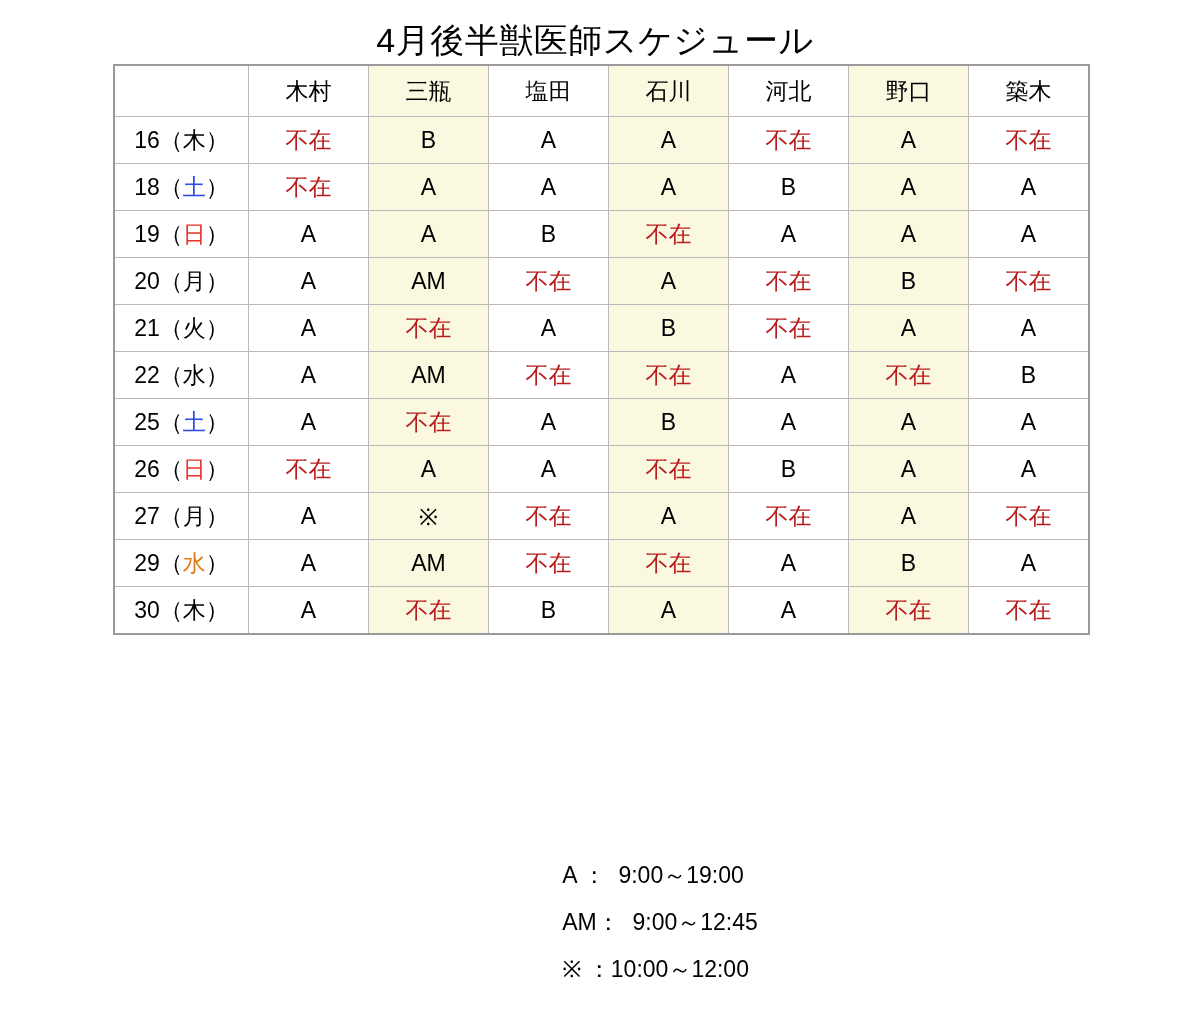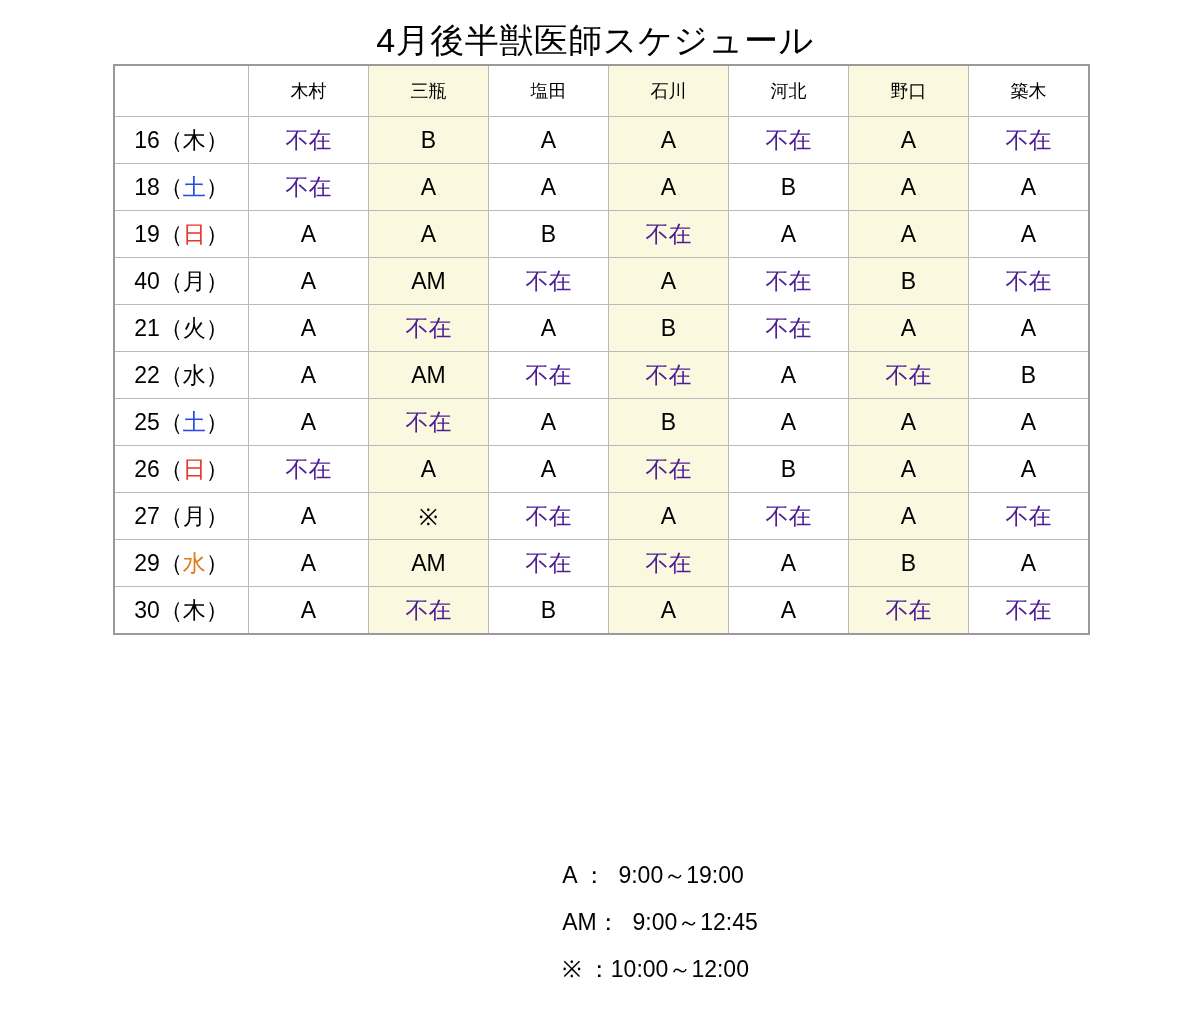--- a/index.html
+++ b/index.html
@@ -35,30 +35,30 @@
     border: 1px solid #b9b9b9;
     font-weight: normal;
     font-size: 23px;
     text-align: center;
     vertical-align: middle;
     height: 46px;
     padding: 0;
   }
   table.schedule tr.head td {
     height: 50px;
-    font-size: 18px;
+    font-size: 23px;
   }
   
   table.schedule {
     border: 2px solid #9a9a9a;
   }
   .col-date { width: 133px; }
   .col-vet  { width: 119px; }
   .shaded { background: #fbf8e0; }
-  .absent { color: #4c1d95; }
+  .absent { color: #b91c1c; }
   .sat { color: #2a4ae8; }
   .sun { color: #e8342a; }
   .hol { color: #e07a1a; }
   .date-cell {
     font-size: 23px;
     letter-spacing: 0px;
   }
   .legend {
     position: absolute;
     left: 0;
@@ -121,21 +121,21 @@
           <td class="col-date date-cell"><span>19</span>（<span class="sun">日</span>）</td>
           <td class="col-vet">A</td>
           <td class="col-vet shaded">A</td>
           <td class="col-vet">B</td>
           <td class="col-vet shaded absent">不在</td>
           <td class="col-vet">A</td>
           <td class="col-vet shaded">A</td>
           <td class="col-vet">A</td>
         </tr>
         <tr>
-          <td class="col-date date-cell"><span>40</span>（<span>月</span>）</td>
+          <td class="col-date date-cell"><span>20</span>（<span>月</span>）</td>
           <td class="col-vet">A</td>
           <td class="col-vet shaded">AM</td>
           <td class="col-vet absent">不在</td>
           <td class="col-vet shaded">A</td>
           <td class="col-vet absent">不在</td>
           <td class="col-vet shaded">B</td>
           <td class="col-vet absent">不在</td>
         </tr>
         <tr>
           <td class="col-date date-cell"><span>21</span>（<span>火</span>）</td>

